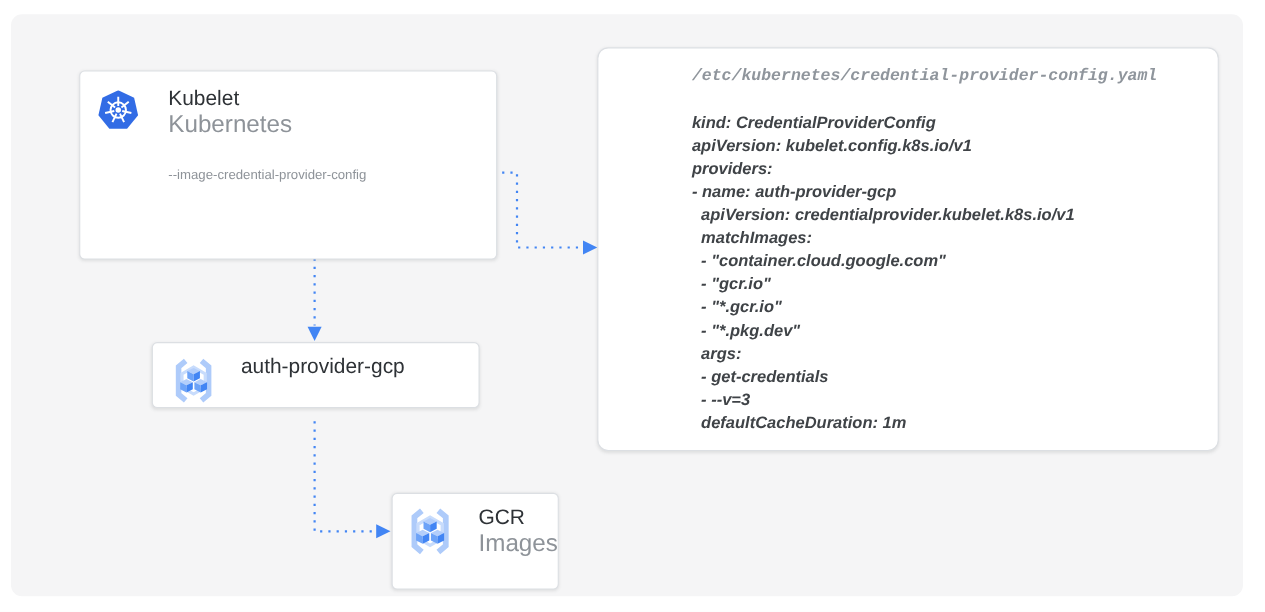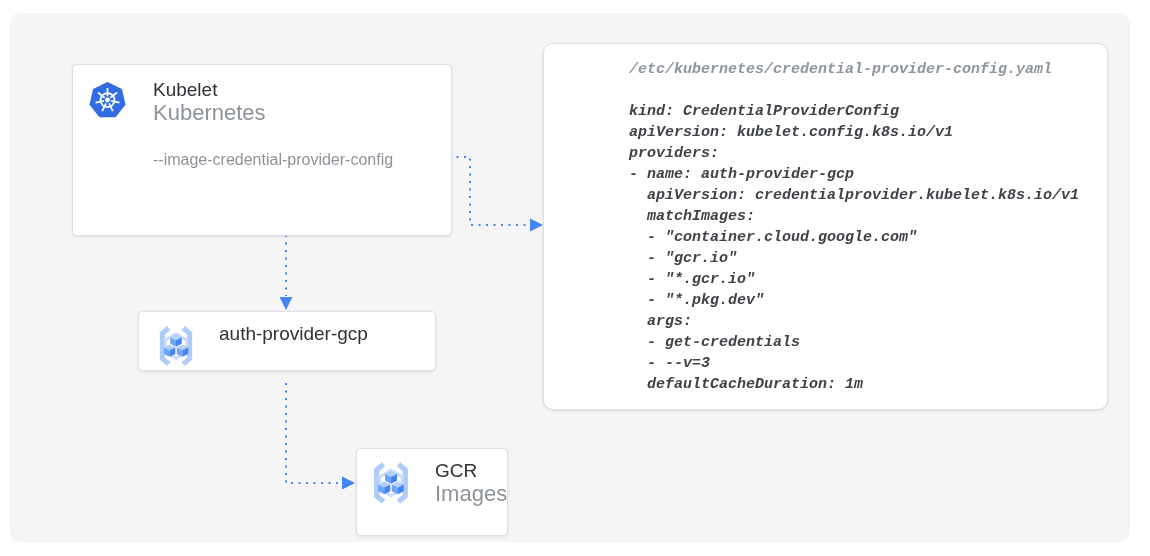--- a/index.html
+++ b/index.html
@@ -12,37 +12,37 @@
   .node{position:absolute;background:#ffffff;border:1px solid #dcdfe3;border-radius:5px;
         box-shadow:0 1px 3px rgba(60,64,67,.12);box-sizing:border-box;}
   .node-icon{position:absolute;display:block;}
   .node-title{font-size:19px;line-height:24px;color:#2e3236;}
   .node-sub{font-size:22px;line-height:22px;color:#8e9399;}
 
   .kubelet-box{left:62px;top:51px;width:380px;height:172px;}
   .kubelet-box .node-icon{left:16px;top:17px;width:37px;height:37px;}
   .kubelet-box .titles{position:absolute;left:80px;top:13px;}
   .flags{position:absolute;left:80px;top:81px;}
-  .flag{font-size:16px;line-height:27.5px;color:#8e9399;white-space:nowrap;}
+  .flag{font-size:12px;line-height:27.5px;color:#8e9399;white-space:nowrap;}
 
   .auth-box{left:128px;top:298px;width:298px;height:60px;}
   .auth-box .node-icon{left:14px;top:11px;width:46px;height:46px;}
   .auth-box .titles{position:absolute;left:80px;top:10px;}
 
   .gcr-box{left:346px;top:435px;width:152px;height:88px;}
   .gcr-box .node-icon{left:9px;top:10px;width:50px;height:48px;}
   .gcr-box .titles{position:absolute;left:78px;top:10px;}
 
   .code-box{position:absolute;left:533px;top:30px;width:565px;height:367px;background:#ffffff;
             border:1px solid #dcdfe3;border-radius:10px;box-shadow:0 1px 3px rgba(60,64,67,.12);
             box-sizing:border-box;padding:16px 12px 0 85px;}
   .code-filename{font-family:"Liberation Mono","DejaVu Sans Mono",monospace;
                  font-style:italic;font-weight:bold;font-size:15px;line-height:20px;
                  color:#8f959c;white-space:nowrap;}
-  .code-yaml{font-family:Liberation Mono, monospace;
+  .code-yaml{font-family:Liberation Sans, sans-serif;
              font-style:italic;font-weight:bold;font-size:15px;line-height:21px;
              color:#3f4347;margin:21px 0 0 0;white-space:pre;}
 </style>
 </head>
 <body>
 
 <div class="canvas">
 
   <svg class="connectors" viewBox="0 0 1120 529" xmlns="http://www.w3.org/2000/svg">
     <g stroke="#4285f4" stroke-width="2" fill="none" stroke-dasharray="2 5.5">

